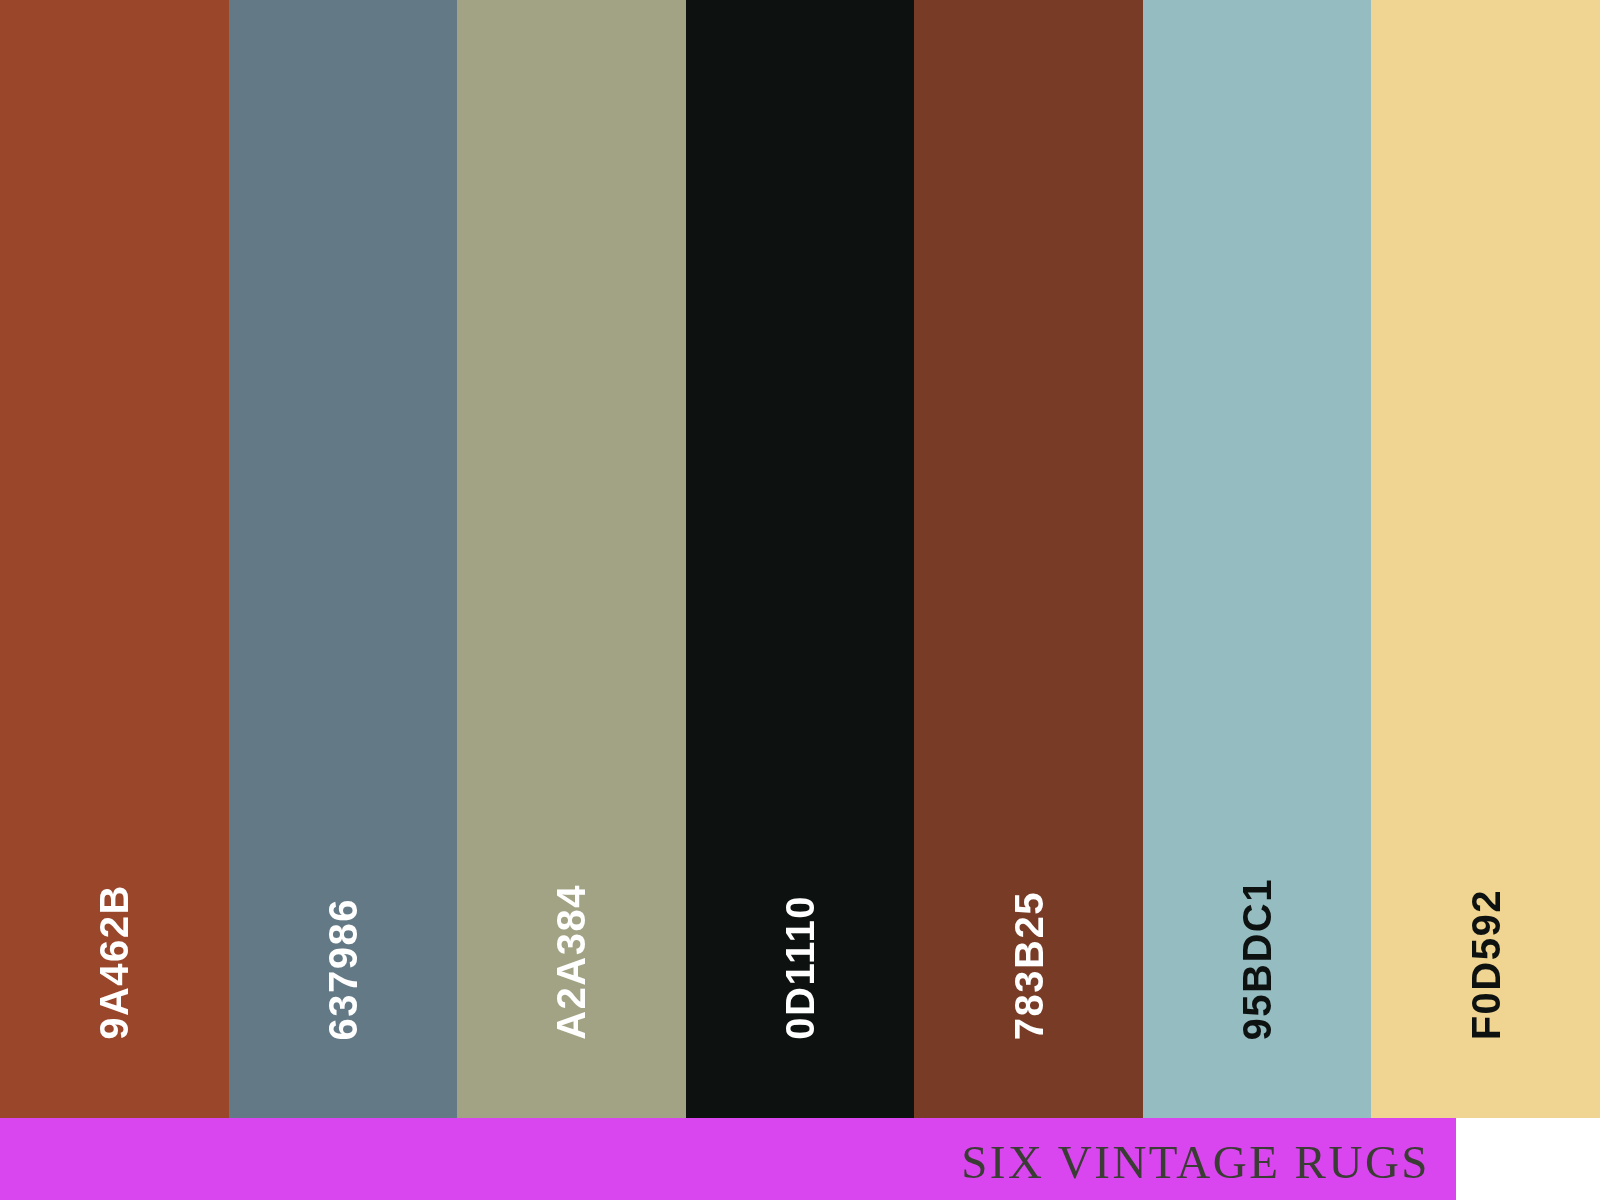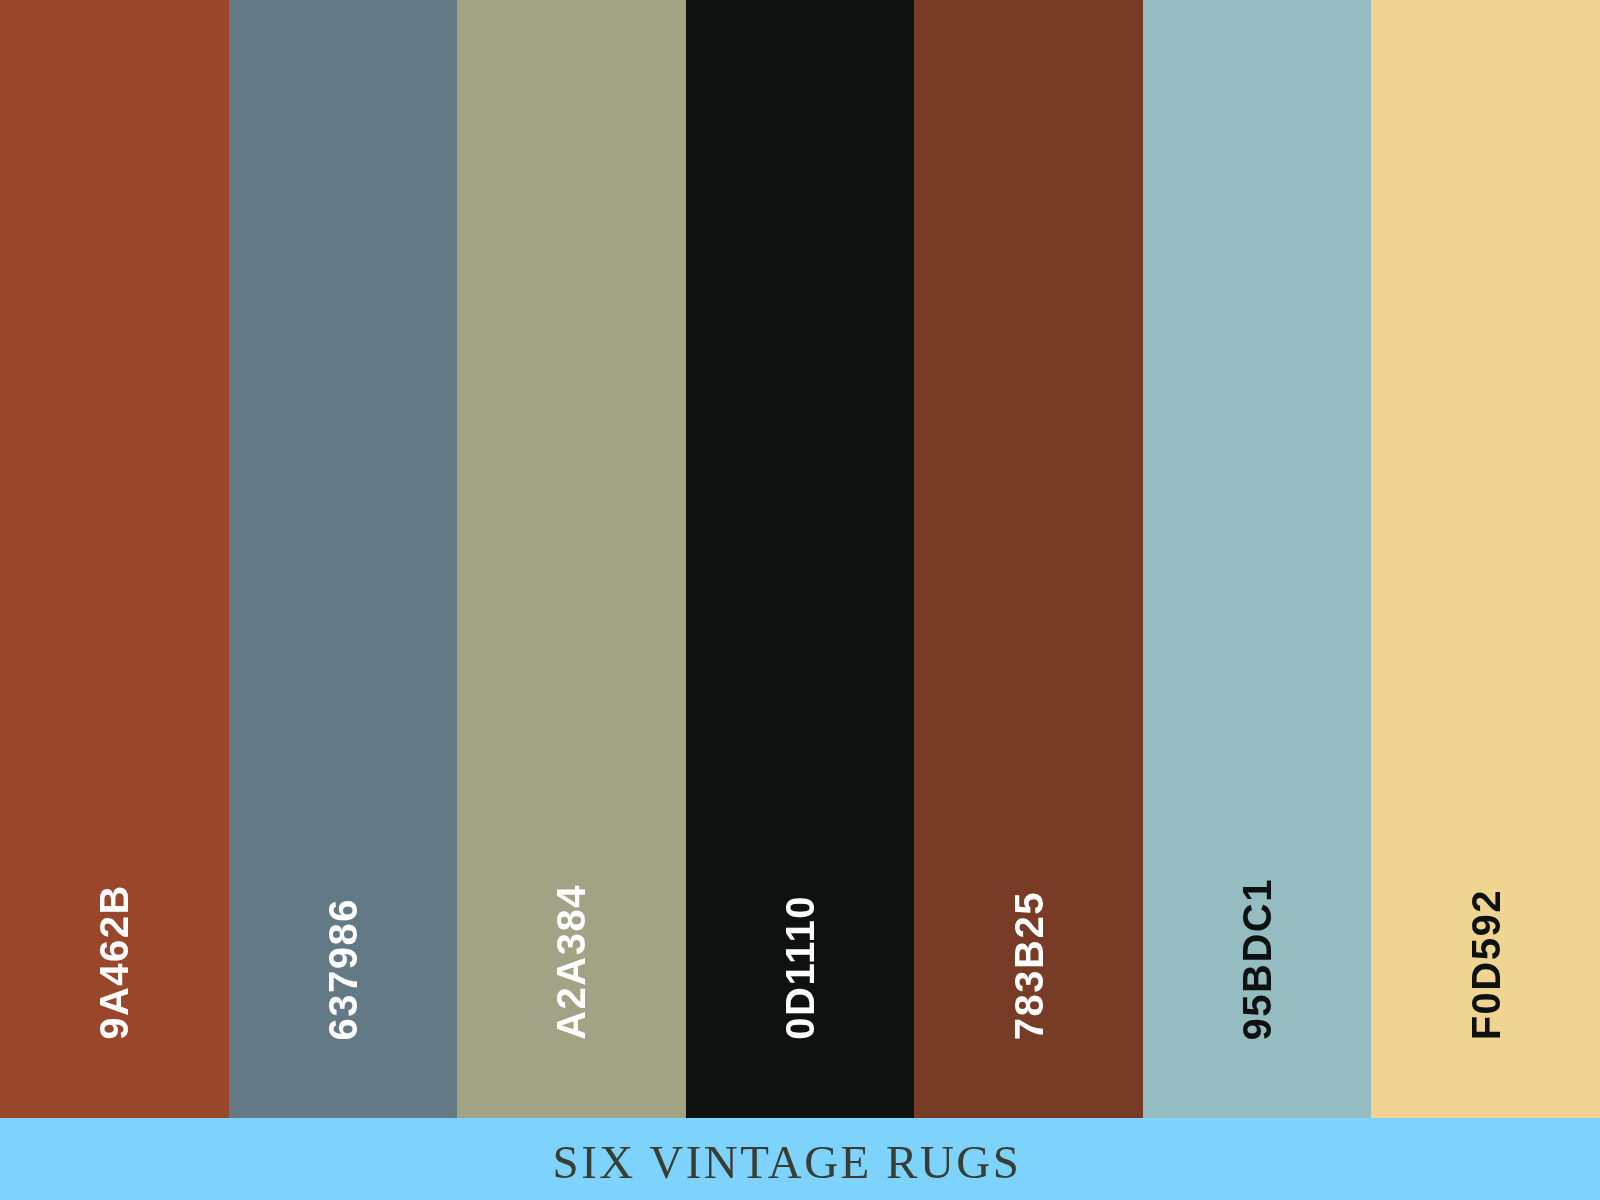--- a/index.html
+++ b/index.html
@@ -53,26 +53,26 @@
     letter-spacing: 1.5px;
     line-height: 1;
     margin-bottom: 78px;
     white-space: nowrap;
     user-select: none;
   }
 
   
   #footer-bar {
     position: relative;
-    width: 1600px;
+    width: 1456px;
     height: 82px;
-    background: #7dd3fc;
+    background: #d946ef;
     display: flex;
     align-items: center;
-    justify-content: center;
+    justify-content: flex-end;
   }
 
   #brand-wordmark {
     font-family: "Liberation Serif", serif;
     font-size: 47px;
     font-weight: 400;
     letter-spacing: 2.5px;
     color: #3a3d33;
     padding-right: 26px;
     margin-top: 6px;

